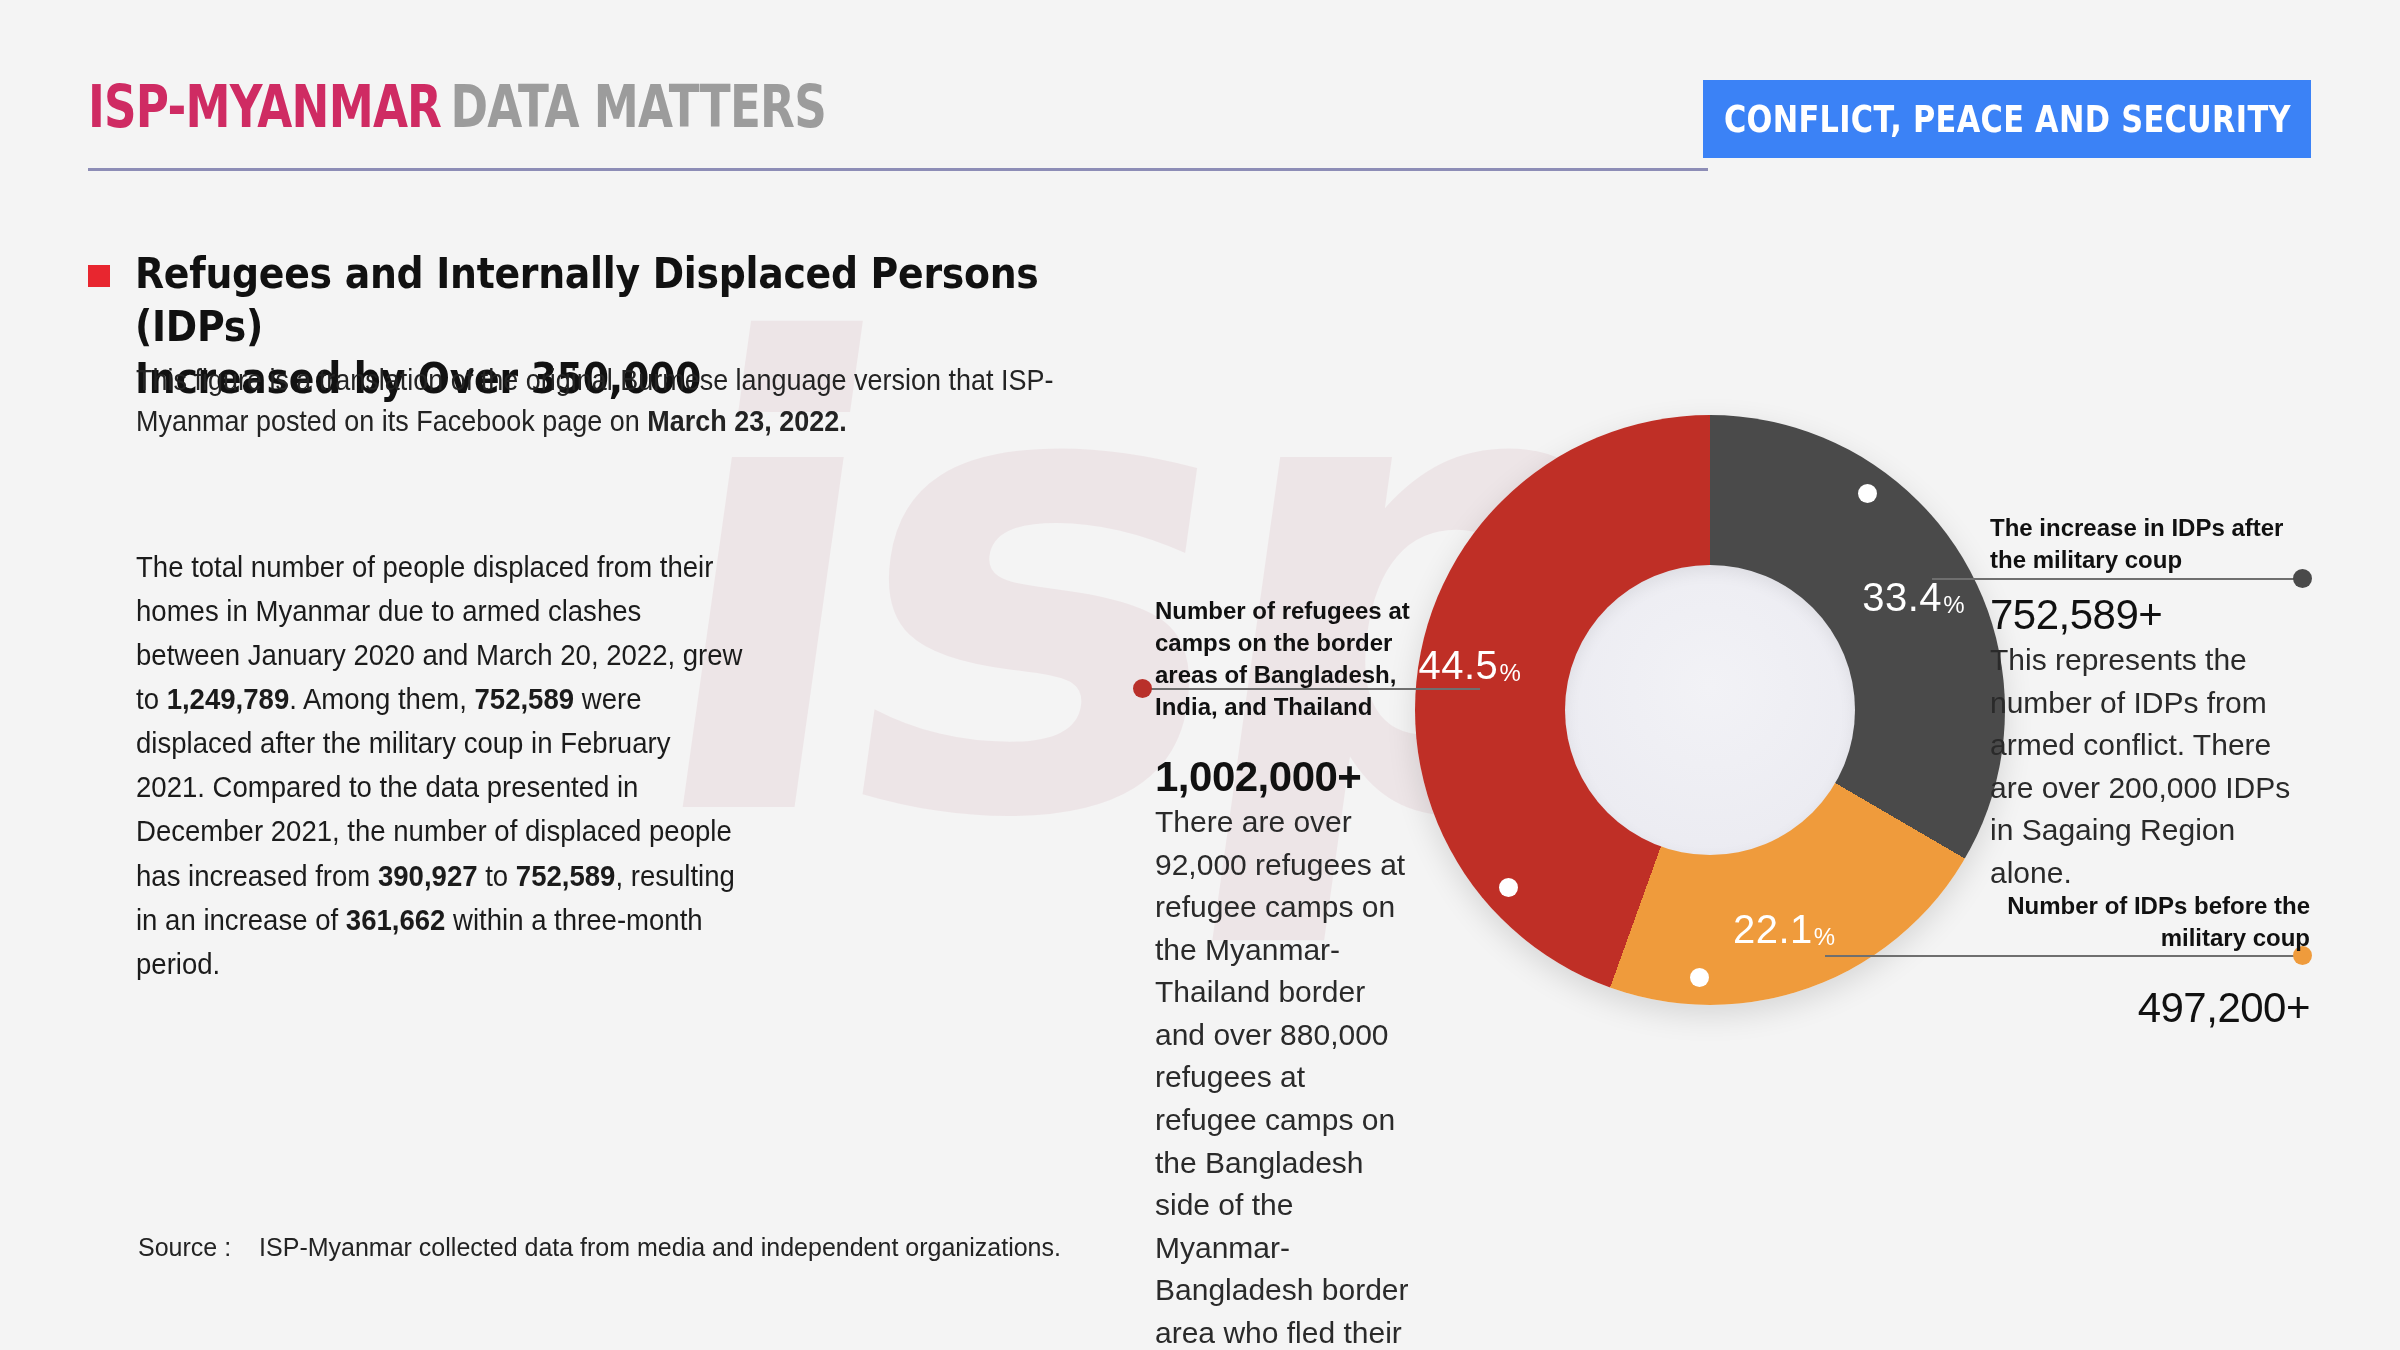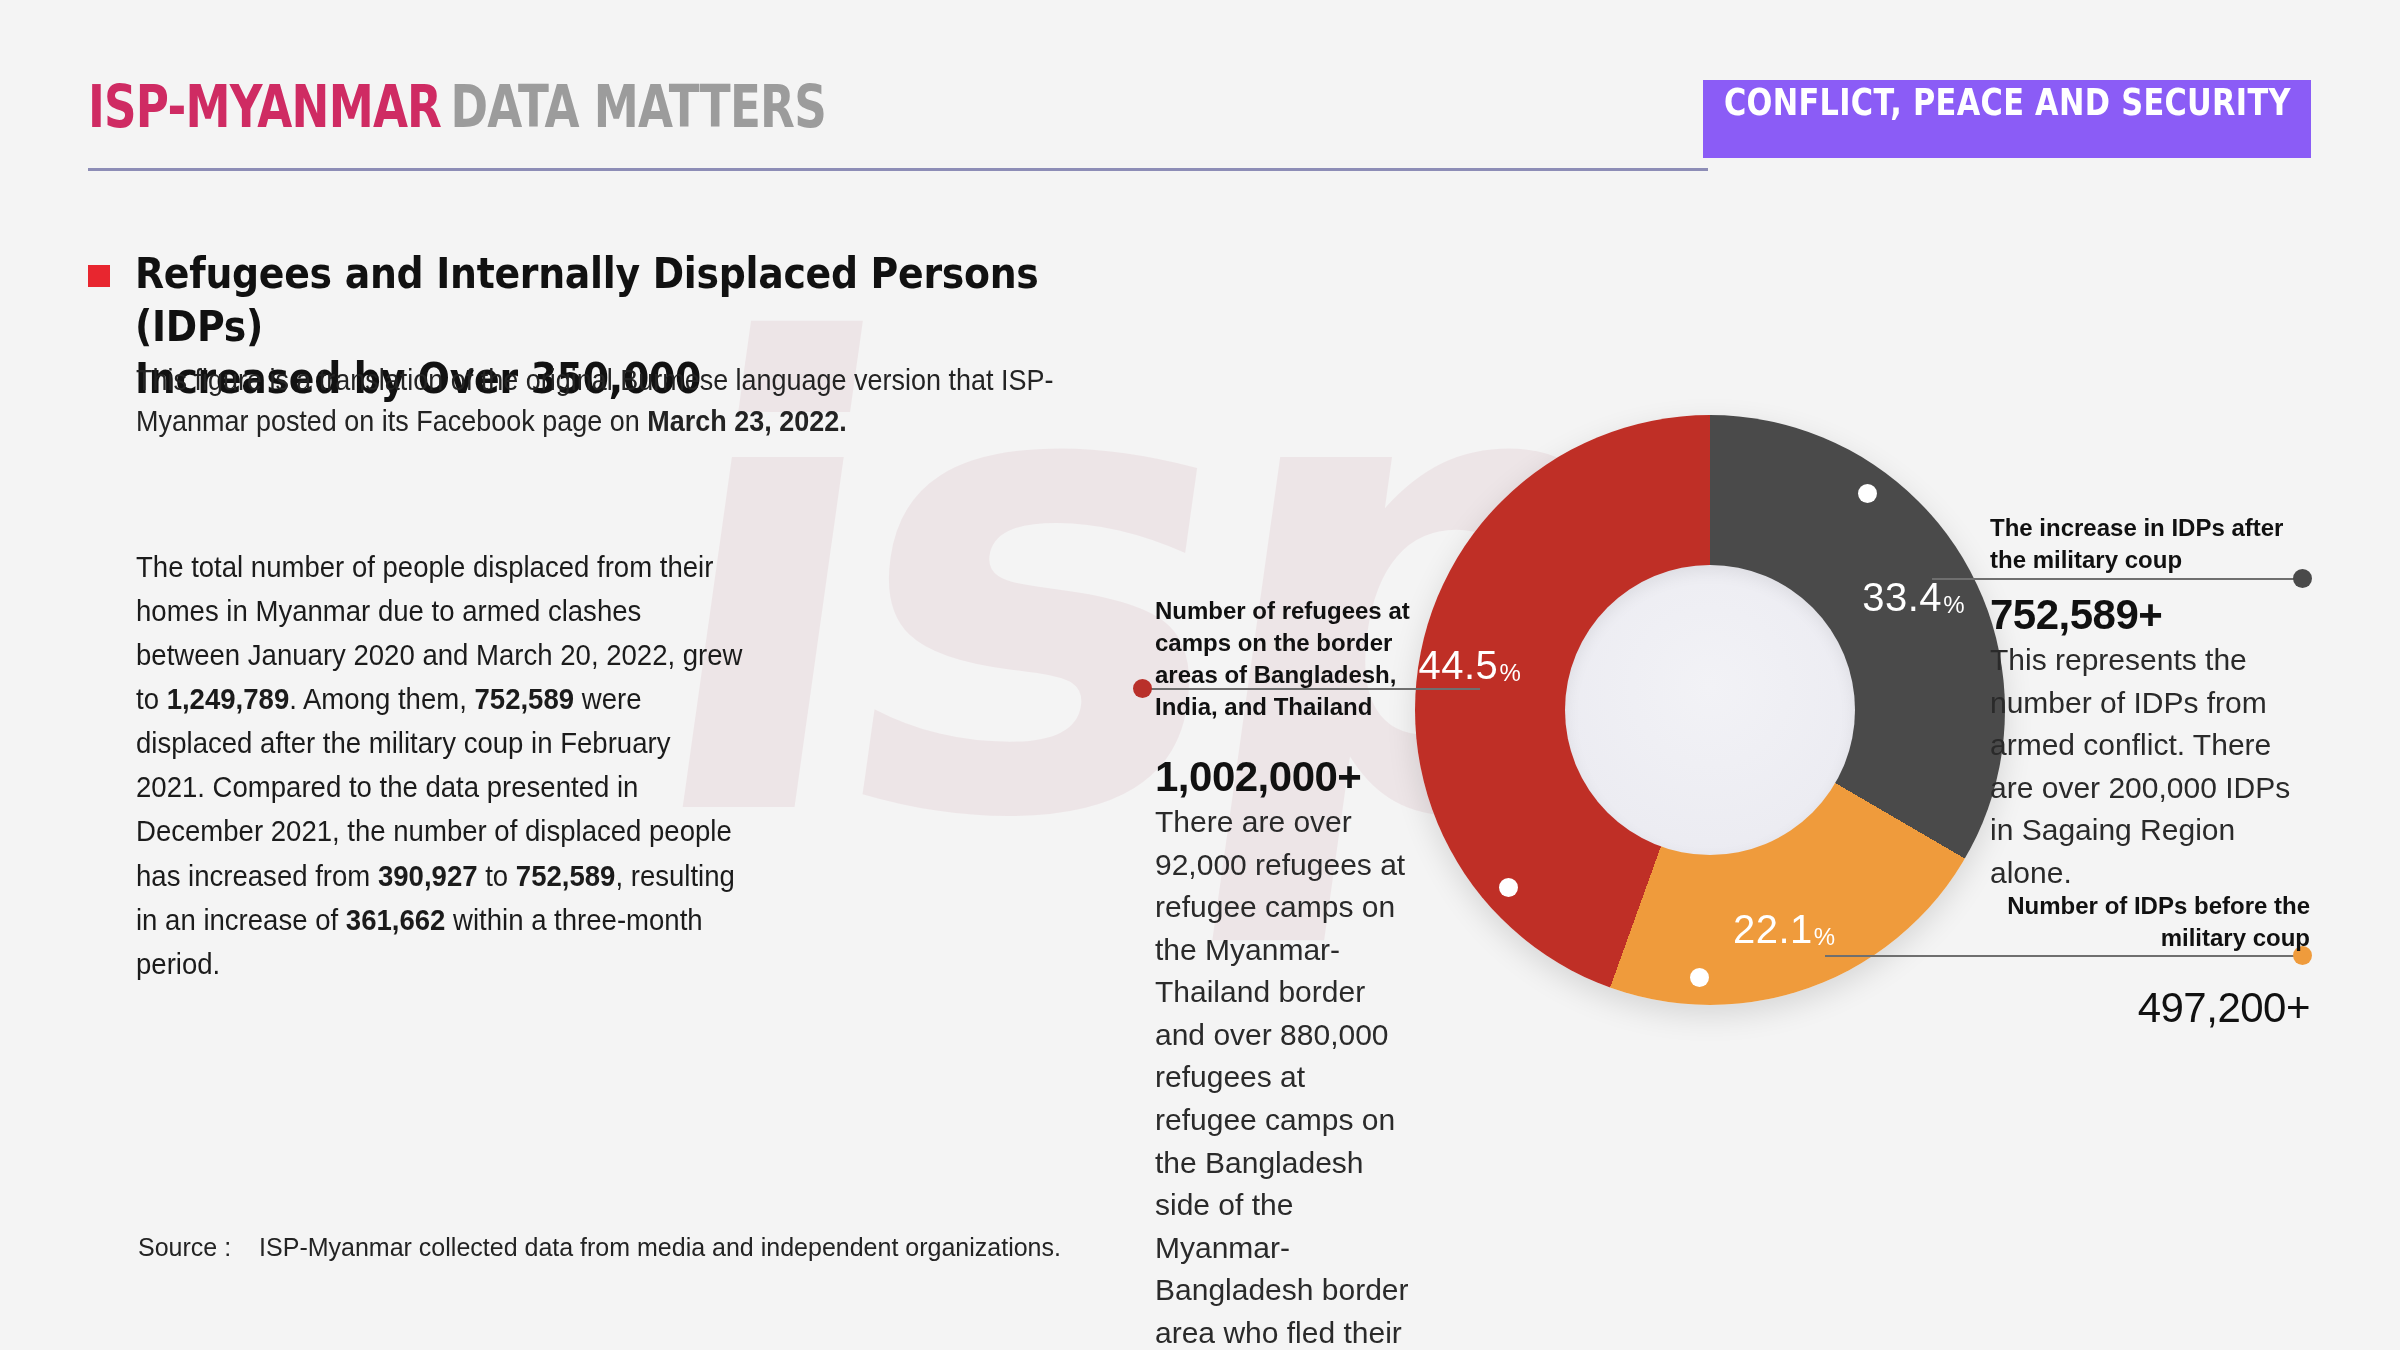--- a/index.html
+++ b/index.html
@@ -45,22 +45,22 @@
   .brand .b2{color:#9c9c9c;margin-left:12px;}
 
   .header-rule{
     position:absolute;left:88px;top:168px;
     width:1620px;height:3px;background:#8d8db6;
   }
 
   .cat-banner{
     position:absolute;left:1703px;top:80px;
     width:608px;height:78px;
-    background:#8b5cf6;
-    display:flex;align-items:flex-start;justify-content:center;
+    background:#3b82f6;
+    display:flex;align-items:center;justify-content:center;
   }
   .cat-banner span{
     color:#ffffff;
     font-family:"DejaVu Sans", sans-serif;
     font-weight:700;
     font-size:38px;
     letter-spacing:.4px;
     white-space:nowrap;
     transform:scaleX(.8);
   }
@@ -166,21 +166,21 @@
   .callout .c-body{
     font-size:30px;line-height:1.42;color:#2a2a2a;
   }
 
   .co-left{left:1155px;top:595px;width:260px;}
   .co-left .c-head{margin-bottom:2px;}
   .co-left .c-big{margin-top:30px;font-weight:bold;}
 
   .co-right-top{left:1990px;top:512px;width:320px;}
   .co-right-top .c-head{margin-bottom:15px;}
-  .co-right-top .c-big{margin-top:15px;font-weight:bold;}
+  .co-right-top .c-big{margin-top:15px;}
 
   .co-right-bot{left:1990px;top:890px;width:320px;text-align:right;}
   .co-right-bot .c-head{margin-bottom:30px;}
   .co-right-bot .c-big{margin-top:16px;}
 </style>
 </head>
 <body>
 
 <div id="page">
 

